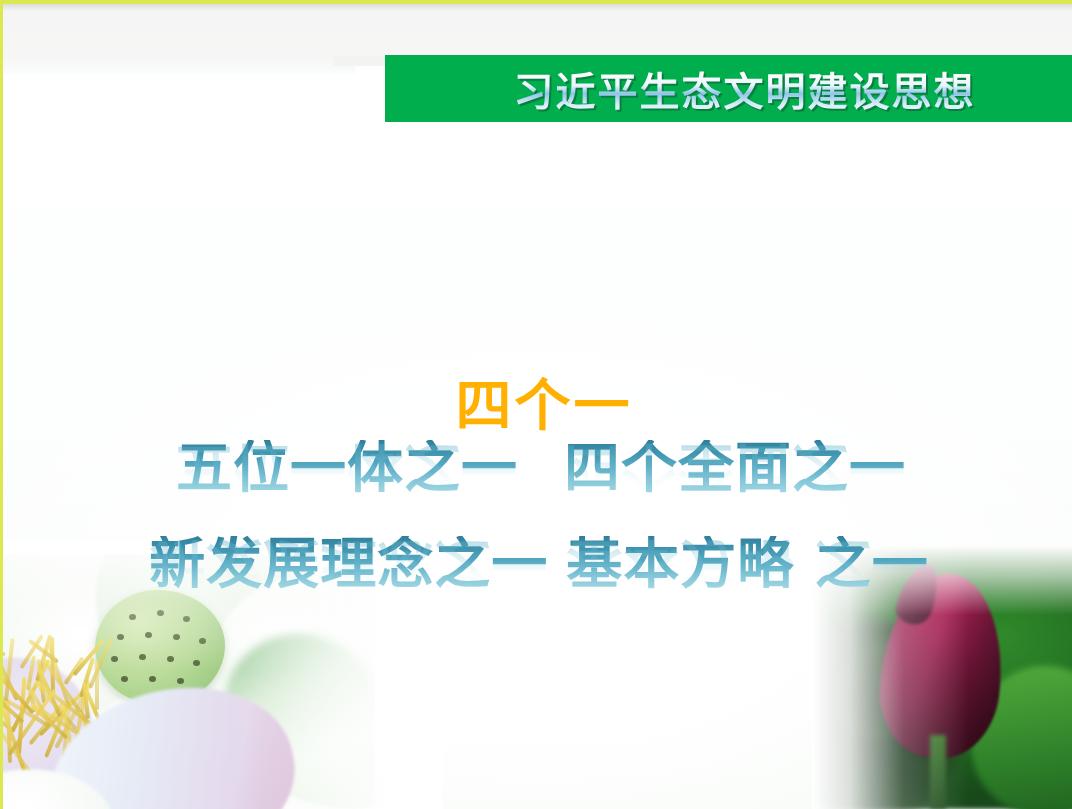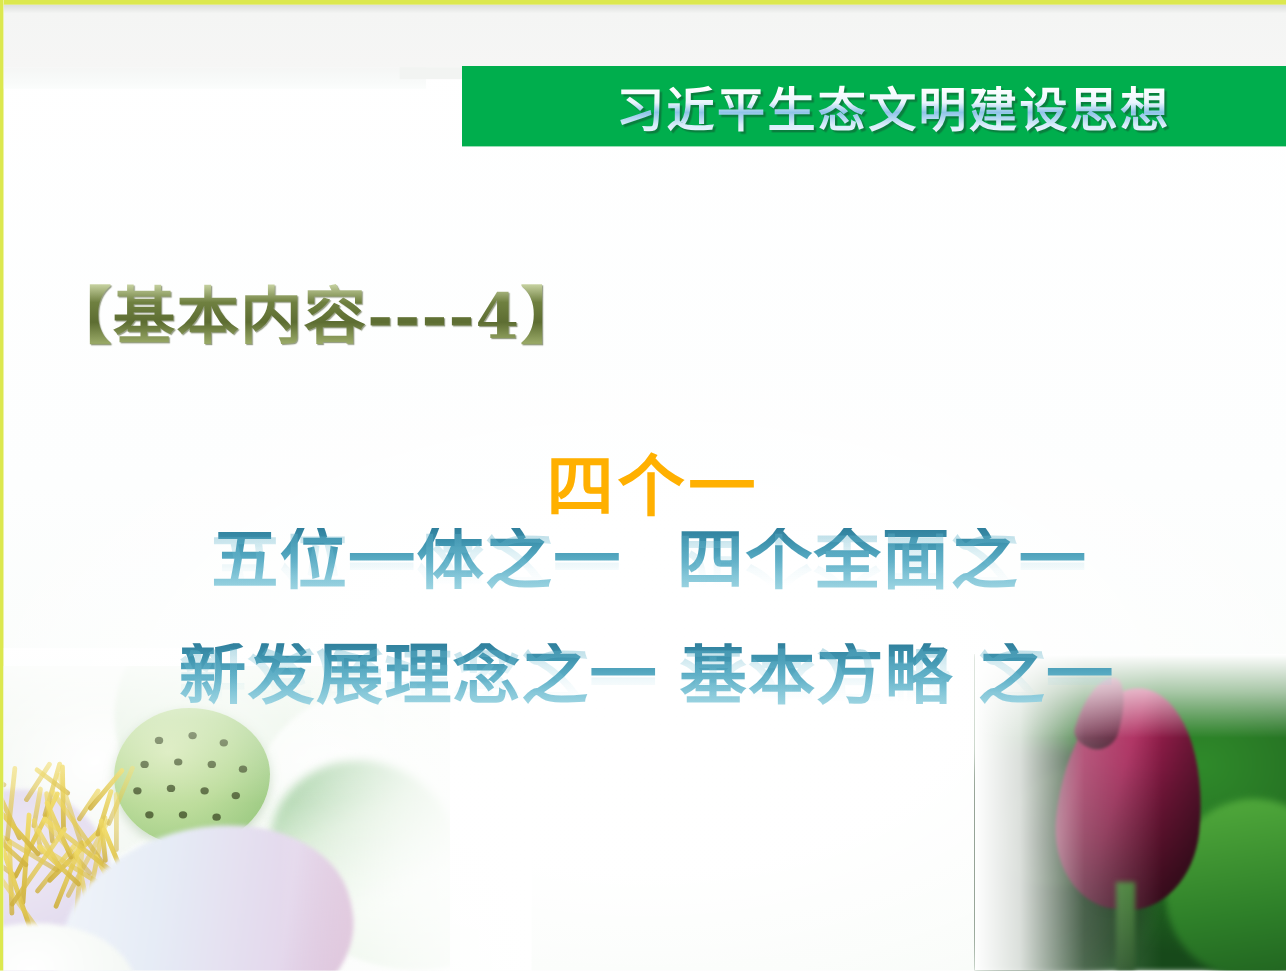--- a/index.html
+++ b/index.html
@@ -469,21 +469,20 @@
 
   <div id="top-border"></div>
   <div id="gray-band"></div>
   <div id="gray-band-step"></div>
   <div id="gray-band-step2"></div>
 
   <div id="title-banner">
     <span class="title-text">习近平生态文明建设思想</span>
   </div>
 
-  <div id="section-heading">【基本内容----4】</div>
 
   <div id="amber-heading">四个一</div>
 
   <div id="blue-block">
 
     <div class="blue-row" id="row1">
       <div class="blue-cell">
         <span class="face">五位一体之一</span>
         <span class="reflect">五位一体之一</span>
       </div>

